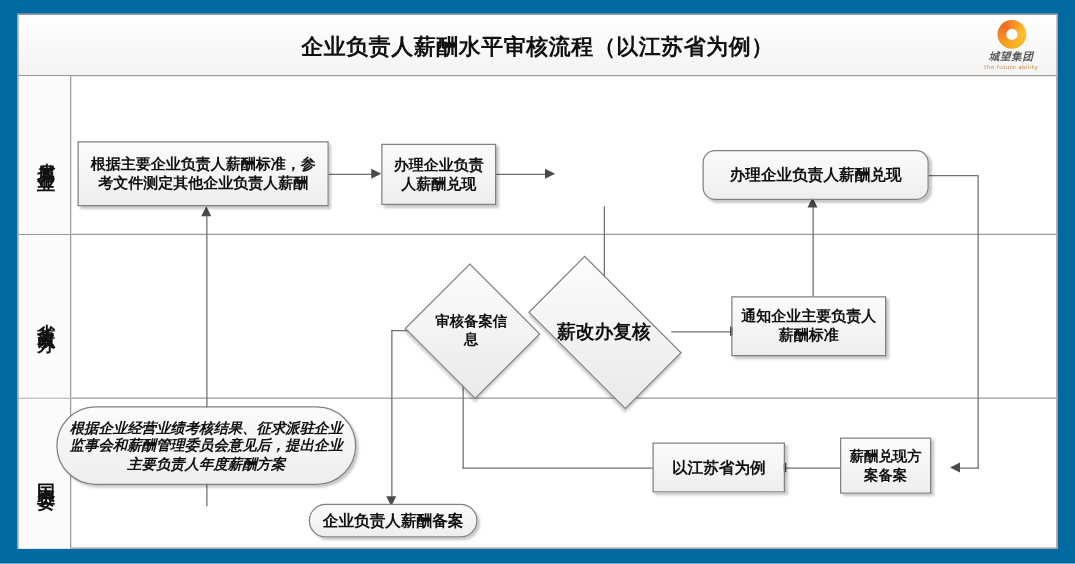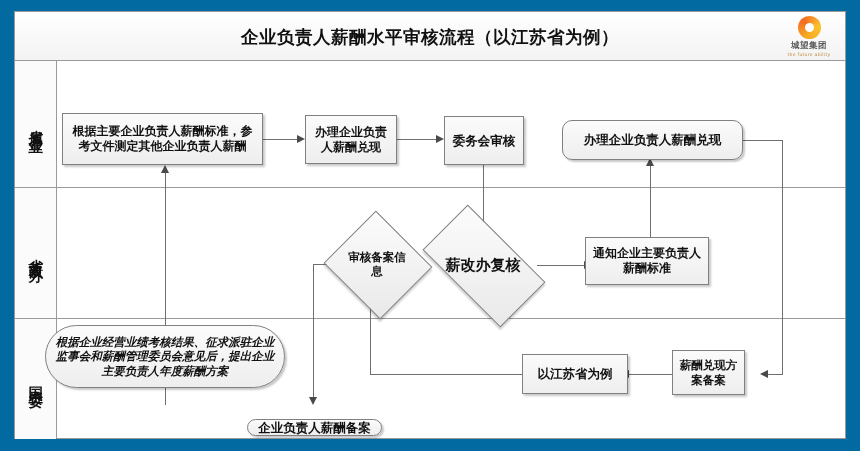--- a/index.html
+++ b/index.html
@@ -18,21 +18,21 @@
               display:flex;align-items:center;justify-content:center;
               font-family:"DejaVu Serif","Liberation Serif",serif;
               font-weight:bold;font-size:17.5px;color:#111;letter-spacing:.5px;}
   .logo-wrap{position:absolute;right:5px;top:3px;width:62px;height:43px;
              display:flex;flex-direction:column;align-items:center;justify-content:center;}
   .logo-mark{width:23px;height:23px;border-radius:50%;
              background:conic-gradient(from 200deg,#f7a823,#f26b21,#fbc02d,#f7a823);
              position:relative;}
   .logo-mark::after{content:"";position:absolute;left:7px;top:7px;width:9px;height:9px;
              border-radius:50%;background:#fff;}
-  .logo-txt{font-size:8.5px;font-weight:bold;color:#5a5a5a;margin-top:1px;letter-spacing:.5px;}
+  .logo-txt{font-size:8.5px;font-weight:bold;color:#5a5a5a;margin-top:1px;letter-spacing:.5px;font-style:italic;}
   .logo-sub{font-size:4.5px;color:#c08a3e;letter-spacing:.3px;}
 
   
   .lane{position:absolute;left:15px;box-sizing:border-box;border-bottom:1px solid #9a9a9a;}
   .lane-label{position:absolute;left:0;top:0;width:42px;height:100%;
               box-sizing:border-box;border-right:1px solid #9a9a9a;
               background:#fbfbfb;display:flex;align-items:center;justify-content:center;}
   .lane-label span{font-family:"DejaVu Serif","Liberation Serif",serif;
               font-weight:bold;font-size:14.5px;color:#111;
               writing-mode:vertical-rl;text-orientation:upright;letter-spacing:3px;line-height:1;}
@@ -136,23 +136,20 @@
   <div class="arrow ar-u" style="left:161px;top:165px;"></div>
 
   <div class="node rect" style="left:62px;top:113px;width:201px;height:52px;font-size:12px;">
     <p>根据主要企业负责人薪酬标准，参考文件测定其他企业负责人薪酬</p>
   </div>
 
   <div class="node rect" style="left:305px;top:115px;width:92px;height:49px;font-size:12px;">
     <p>办理企业负责人薪酬兑现</p>
   </div>
 
-  <div class="node rect" style="left:444px;top:116px;width:80px;height:49px;font-size:12.5px;">
-    <p>委务会审核</p>
-  </div>
 
   <div class="node rect" style="left:562px;top:120px;width:181px;height:40px;font-size:12.5px;border-radius:10px;">
     <p>办理企业负责人薪酬兑现</p>
   </div>
 
   <div class="node diamond" style="left:338px;top:228px;width:78px;height:72px;font-size:11.5px;">
     <div class="dshape"></div>
     <p>审核备案信息</p>
   </div>
 
@@ -170,17 +167,17 @@
   </div>
 
   <div class="node rect" style="left:522px;top:354px;width:106px;height:40px;font-size:12.5px;">
     <p>以江苏省为例</p>
   </div>
 
   <div class="node rect" style="left:672px;top:350px;width:73px;height:45px;font-size:11.5px;">
     <p>薪酬兑现方案备案</p>
   </div>
 
-  <div class="node round" style="left:247px;top:403px;width:135px;height:17px;font-size:12.5px;margin-top:16px;">
+  <div class="node round" style="left:247px;top:403px;width:135px;height:27px;font-size:12.5px;">
     <p>企业负责人薪酬备案</p>
   </div>
 
 </div>
 
 </body></html>

